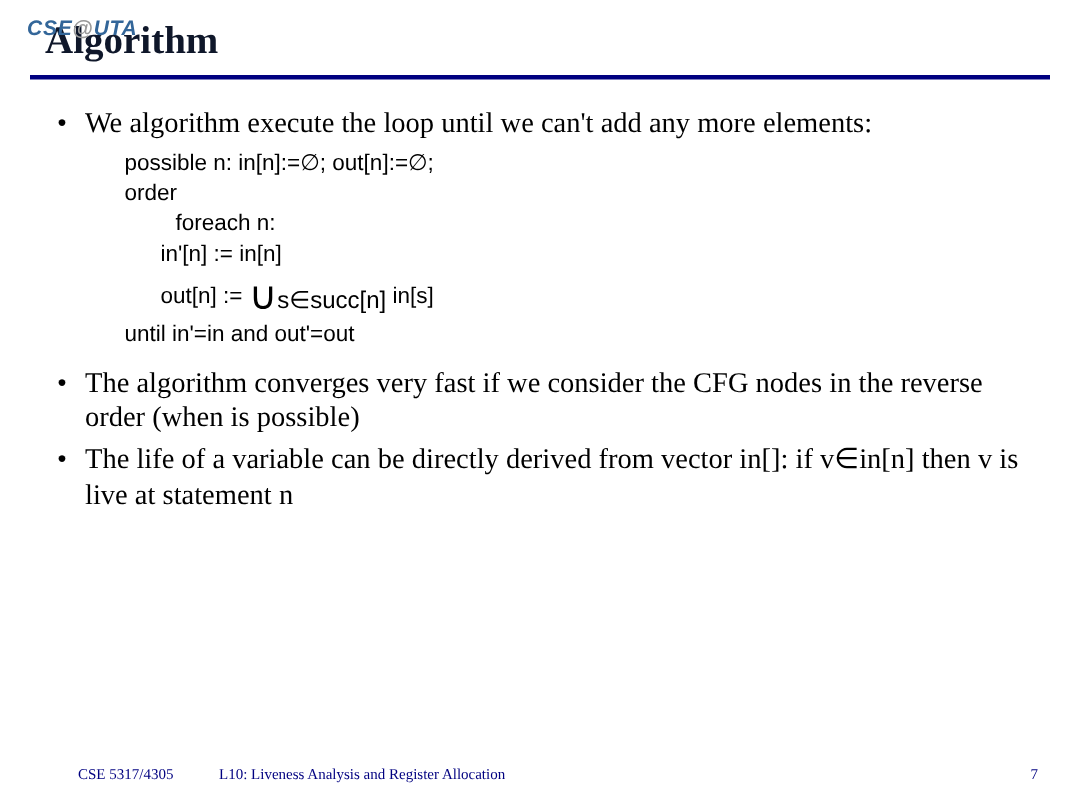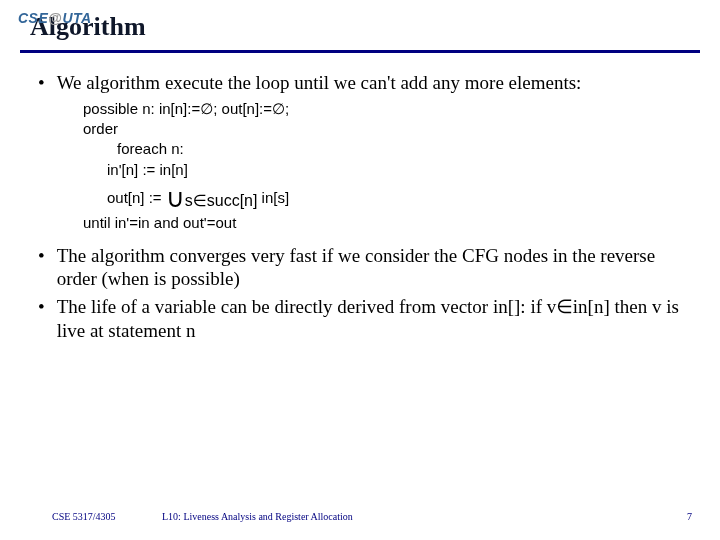--- a/index.html
+++ b/index.html
@@ -86,21 +86,21 @@
     left: 28px;
     right: 28px;
     font-size: 10px;
     color: #000080;
     font-family: 'Times New Roman', serif;
     margin-left: 24px;
   }
   .footer-left { float: left; }
   .footer-center {
     position: absolute;
-    left: 110px;
+    left: 94px;
   }
   .footer-right { float: right; }
 </style>
 </head>
 <body>
 
 <div class="slide">
 
   <div class="logo">
     <span>CSE</span><span class="at">@</span><span>UTA</span>

